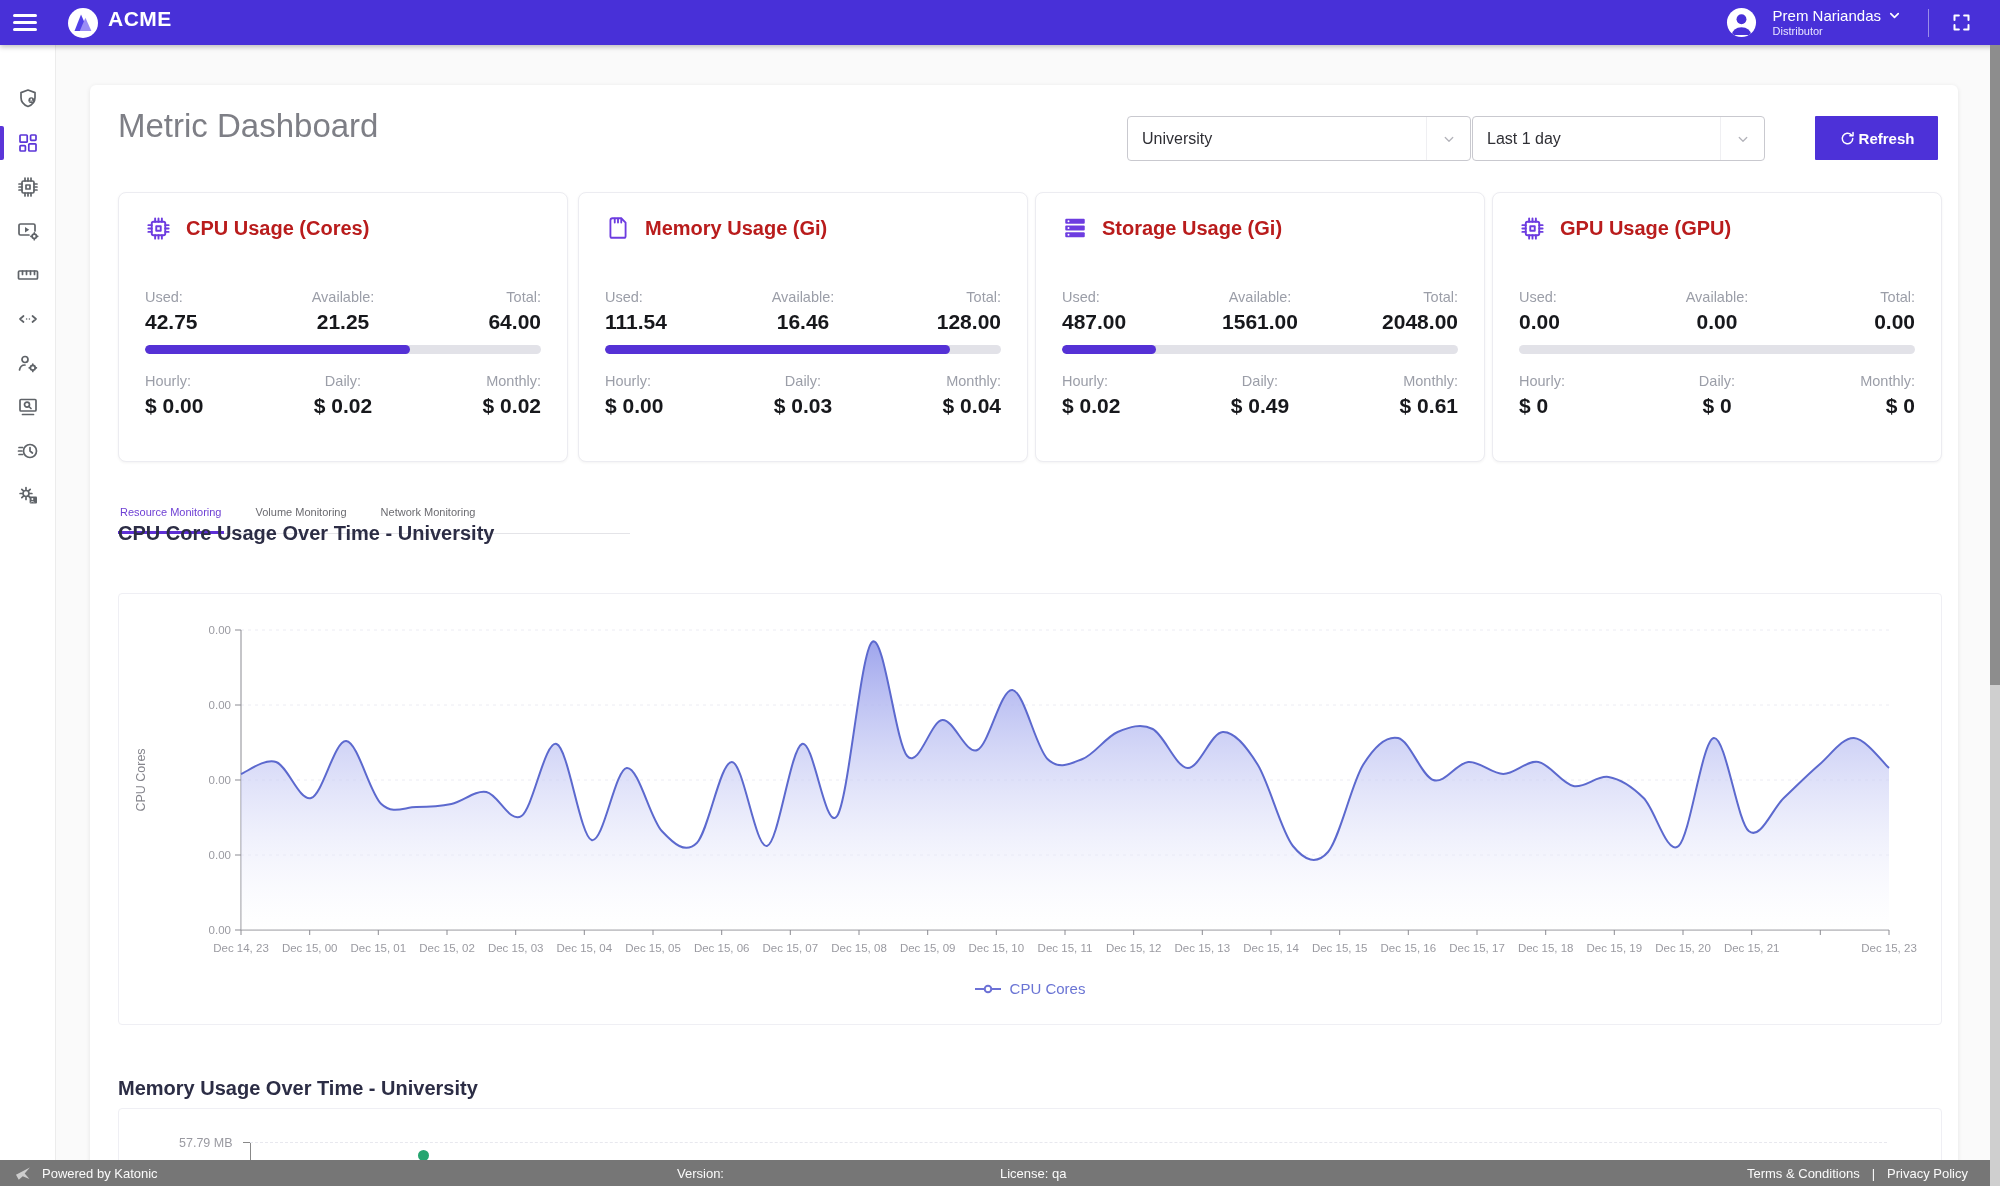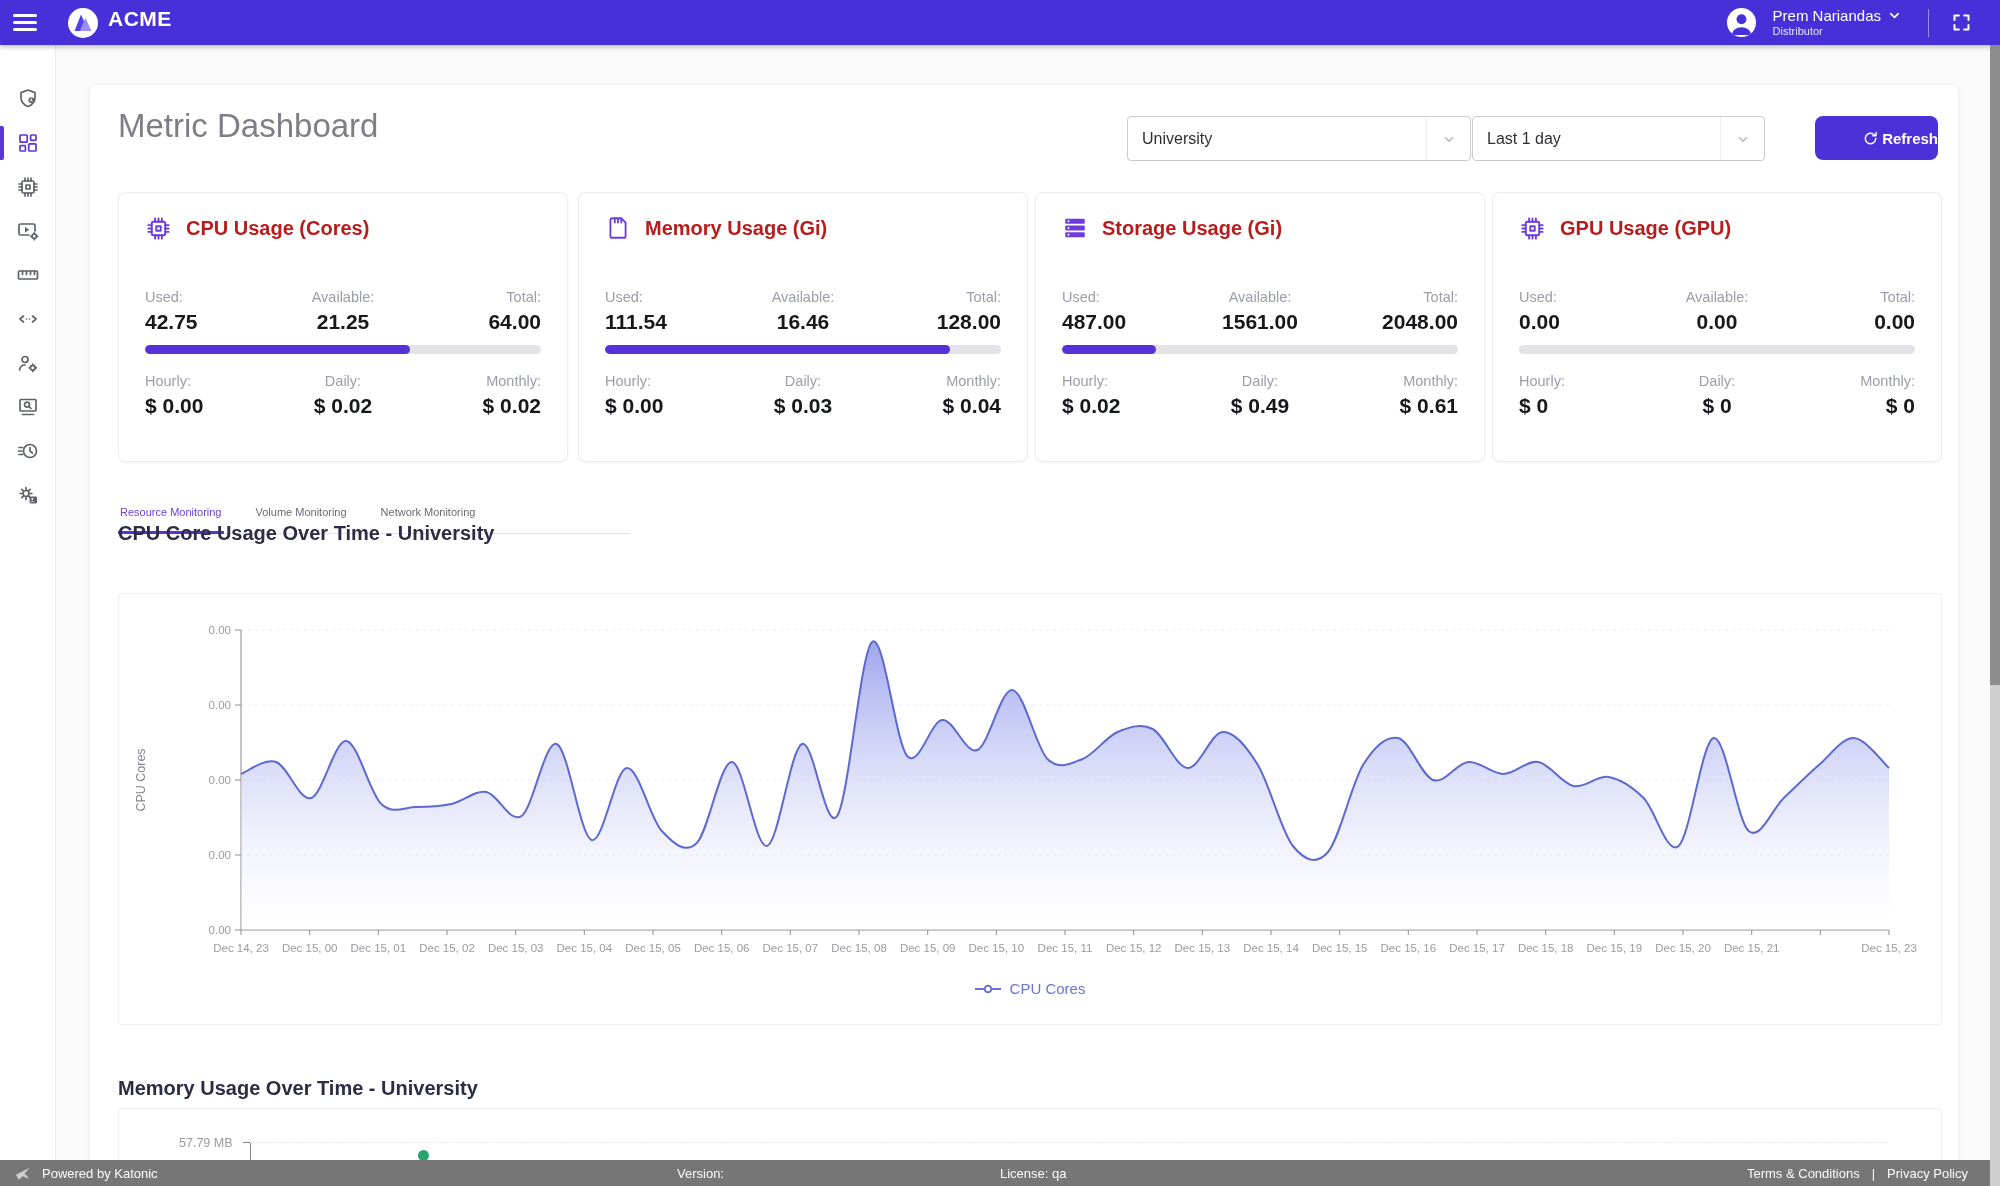--- a/index.html
+++ b/index.html
@@ -39,21 +39,21 @@
 
   .page-title{position:absolute;left:28px;top:22px;font-size:33px;font-weight:400;color:#7e7f86}
 
   .select{position:absolute;top:31px;height:45px;background:#fff;border:1px solid #c9c9cf;border-radius:4px;
     display:flex;align-items:center;cursor:pointer}
   .select .val{flex:1;padding-left:14px;font-size:16px;color:#2f2f35}
   .select .chev{width:44px;height:100%;display:flex;align-items:center;justify-content:center;border-left:1px solid #efeff2}
   .sel-workspace{left:1037px;width:344px}
   .sel-range{left:1382px;width:293px}
   .refresh-btn{position:absolute;left:1725px;top:31px;width:123px;height:44px;background:#4d31d8;border:none;
-    border-radius:8px;color:#fff;font-size:15px;font-weight:700;display:flex;align-items:center;justify-content:flex-end;
+    border-radius:1px;color:#fff;font-size:15px;font-weight:700;display:flex;align-items:center;justify-content:center;
     gap:3px;cursor:pointer;font-family:inherit}
 
   
   .card{position:absolute;top:107px;width:450px;height:270px;background:#fff;border:1px solid #ececf1;
     border-radius:8px;box-shadow:0 1px 3px rgba(0,0,0,.05)}
   .card .chead{position:absolute;left:26px;top:22px;display:flex;align-items:center;gap:14px;color:#6d3ce0}
   .card .ctitle{font-size:20px;font-weight:600;color:#b91c1c}
   .card .row{position:absolute;left:26px;right:26px;display:flex}
   .card .col{flex:1}
   .card .col.c2{text-align:center}

